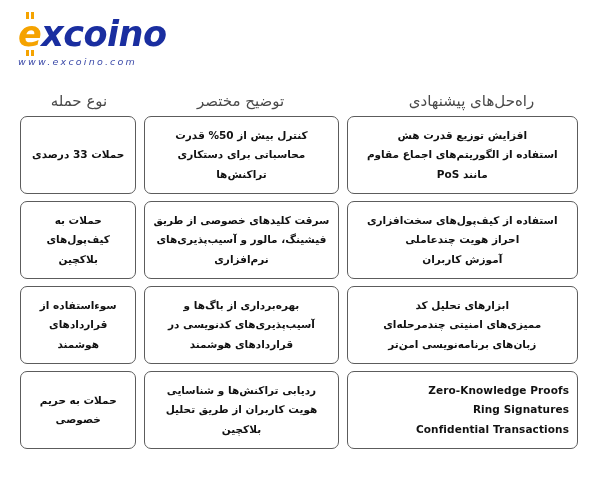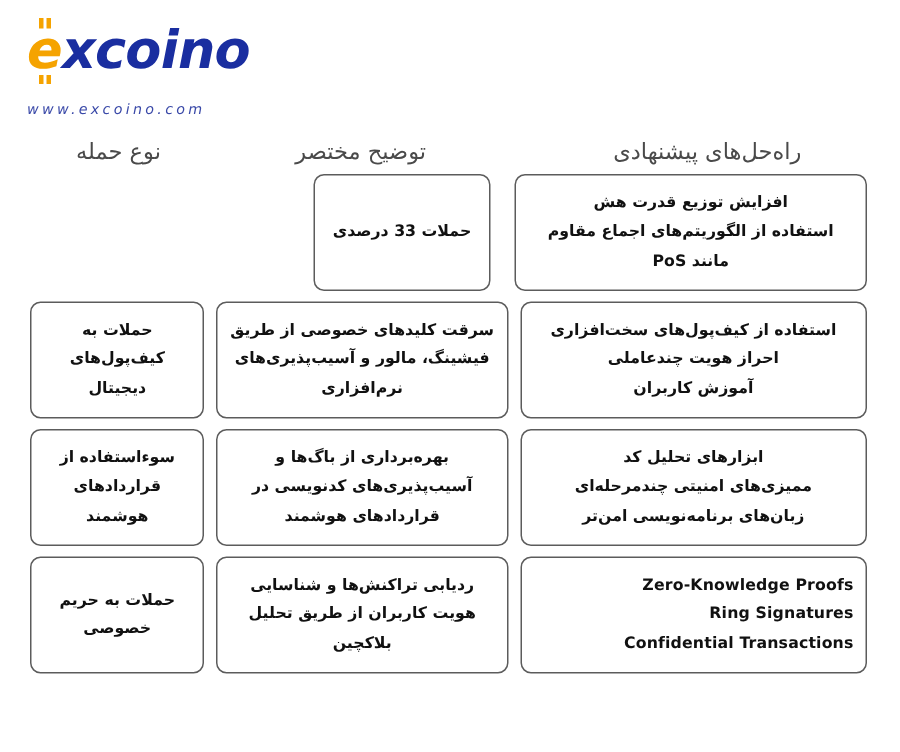--- a/index.html
+++ b/index.html
@@ -47,21 +47,21 @@
     background: #f5a300;
     left: 8px;
   }
   .logo-e .btc-bar.top { top: -5px; height: 7px; }
   .logo-e .btc-bar.bot { bottom: -4px; height: 6px; }
   .logo-e .btc-bar.top2 { top: -5px; height: 7px; left: 13px; }
   .logo-e .btc-bar.bot2 { bottom: -4px; height: 6px; left: 13px; }
   .logo-url {
     direction: ltr;
     text-align: left;
-    margin-top: 16px;
+    margin-top: 4px;
     font-size: 9.5px;
     letter-spacing: 2.2px;
     color: #3a49a8;
     font-family: "DejaVu Sans", "Liberation Sans", sans-serif;
   }
 
   
   .table-wrap {
     position: absolute;
     top: 88px;
@@ -160,38 +160,41 @@
     <div class="col-head col-a">نوع حمله</div>
   </div>
 
   <div class="body-rows">
       <div class="data-row">
         <div class="spacer-left"></div>
         <div class="cell cell-sol">
           <span class="cell-text">افزایش توزیع قدرت هش<br>استفاده از الگوریتم‌های اجماع مقاوم مانند PoS</span>
         </div>
         <div class="spacer-b"></div>
+        <div class="cell cell-desc">
+          <span class="cell-text">کنترل بیش از 50% قدرت محاسباتی برای دستکاری تراکنش‌ها</span>
+        </div>
         <div class="spacer-b"></div>
         <div class="cell cell-attack">
           <span class="cell-text">حملات 33 درصدی</span>
         </div>
         <div class="spacer-a"></div>
       </div>
       <div class="data-row">
         <div class="spacer-left"></div>
         <div class="cell cell-sol">
           <span class="cell-text">استفاده از کیف‌پول‌های سخت‌افزاری<br>احراز هویت چندعاملی<br>آموزش کاربران</span>
         </div>
         <div class="spacer-b"></div>
         <div class="cell cell-desc">
           <span class="cell-text">سرقت کلیدهای خصوصی از طریق فیشینگ، مالور و آسیب‌پذیری‌های نرم‌افزاری</span>
         </div>
         <div class="spacer-b"></div>
         <div class="cell cell-attack">
-          <span class="cell-text">حملات به کیف‌پول‌های دیجیتال</span>
+          <span class="cell-text">حملات به کیف‌پول‌های بلاکچین</span>
         </div>
         <div class="spacer-a"></div>
       </div>
       <div class="data-row">
         <div class="spacer-left"></div>
         <div class="cell cell-sol">
           <span class="cell-text">ابزارهای تحلیل کد<br>ممیزی‌های امنیتی چندمرحله‌ای<br>زبان‌های برنامه‌نویسی امن‌تر</span>
         </div>
         <div class="spacer-b"></div>
         <div class="cell cell-desc">

